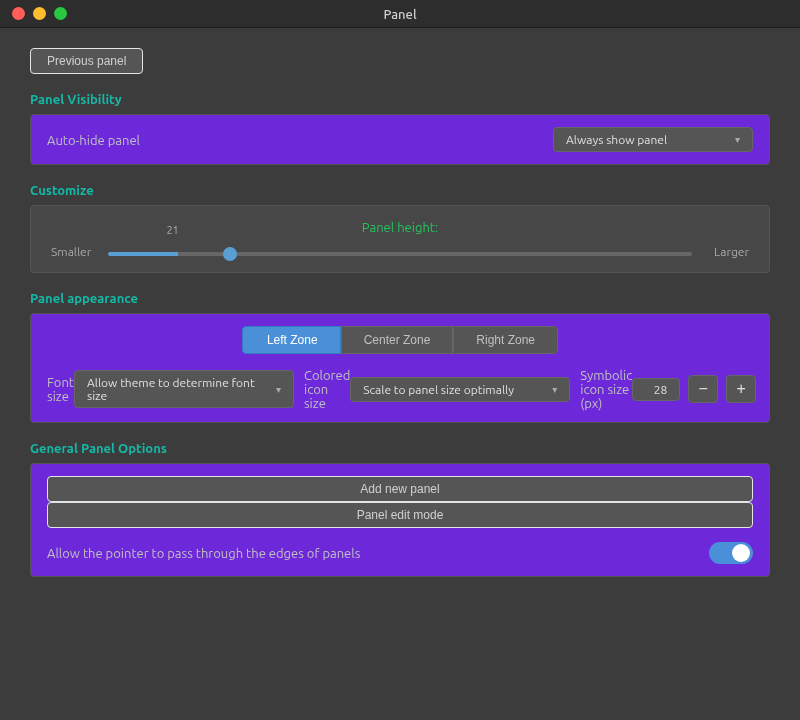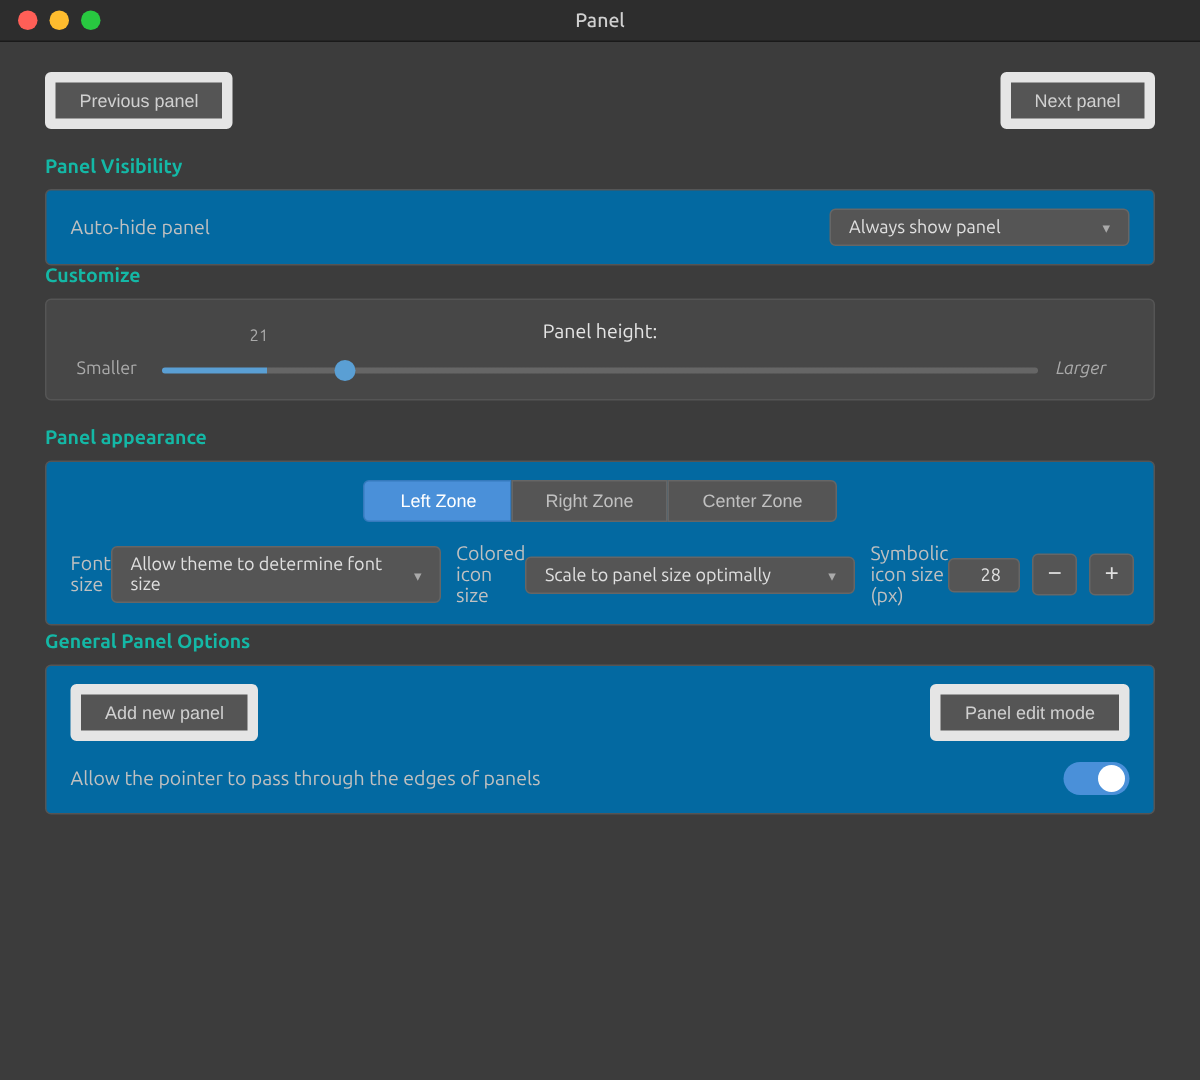--- a/index.html
+++ b/index.html
@@ -56,40 +56,41 @@
     }
 
     .nav-buttons {
       display: flex;
       justify-content: space-between;
       margin-bottom: 18px;
     }
 
     .btn {
       background: #555555;
-      border: 7px solid #e5e5e5;
+      border: 1px solid #e5e5e5;
       color: #d0d0d0;
       padding: 5px 16px;
       border-radius: 4px;
       cursor: pointer;
       font-size: 12px;
     }
 
     .section-title {
       font-size: 13px;
       font-weight: bold;
       color: #14b8a6;
       margin-bottom: 8px;
     }
 
     .card {
-      background: #0369a1;
+      background: #6d28d9;
       border: 1px solid #555;
       border-radius: 4px;
       padding: 12px 16px;
+      margin-bottom: 18px;
     }
 
     .row {
       display: flex;
       align-items: center;
       justify-content: space-between;
     }
 
     .row-label {
       color: #c0c0c0;
@@ -118,39 +119,39 @@
 
     .slider-card {
       background: #474747;
       border: 1px solid #555;
       border-radius: 4px;
       padding: 14px 20px;
     }
 
     .slider-title {
       text-align: center;
-      color: #e5e5e5;
+      color: #22c55e;
       font-size: 13px;
       margin-bottom: 10px;
     }
 
     .slider-row {
       display: flex;
       align-items: center;
       gap: 12px;
     }
 
     .slider-label {
       font-size: 12px;
       color: #aaa;
       min-width: 45px;
     }
 
     .slider-label.right {
-      font-style: italic;
+      text-align: right;
     }
 
     .slider-wrapper {
       flex: 1;
       position: relative;
     }
 
     .slider-value {
       position: absolute;
       top: -20px;
@@ -247,20 +248,21 @@
     }
 
     .general-section {
       margin-top: 4px;
     }
 
     .general-buttons {
       display: flex;
       justify-content: space-between;
       margin-bottom: 14px;
+      flex-direction: column;
     }
 
     .pointer-row {
       display: flex;
       align-items: center;
       justify-content: space-between;
     }
 
     .toggle {
       width: 44px;
@@ -295,21 +297,20 @@
     <button class="tb-btn tb-min"></button>
     <button class="tb-btn tb-max"></button>
   </div>
   <span class="titlebar-title">Panel</span>
 </div>
 
 <div class="content">
 
   <div class="nav-buttons">
     <button class="btn">Previous panel</button>
-    <button class="btn">Next panel</button>
   </div>
 
   <div class="section-title">Panel Visibility</div>
   <div class="card">
     <div class="row">
       <span class="row-label">Auto-hide panel</span>
       <div class="dropdown">
         <span>Always show panel</span>
         <span class="dropdown-arrow">▾</span>
       </div>
@@ -328,22 +329,22 @@
       <span class="slider-label right">Larger</span>
     </div>
   </div>
 
   <div style="margin-top:18px;">
     <div class="section-title">Panel appearance</div>
     <div class="card">
 
       <div class="zone-tabs">
         <button class="zone-tab active">Left Zone</button>
+        <button class="zone-tab">Center Zone</button>
         <button class="zone-tab">Right Zone</button>
-        <button class="zone-tab">Center Zone</button>
       </div>
 
       <div class="appearance-rows">
 
         <div class="app-row">
           <span class="row-label">Font size</span>
           <div class="dropdown font-size-dropdown">
             <span>Allow theme to determine font size</span>
             <span class="dropdown-arrow">▾</span>
           </div>

